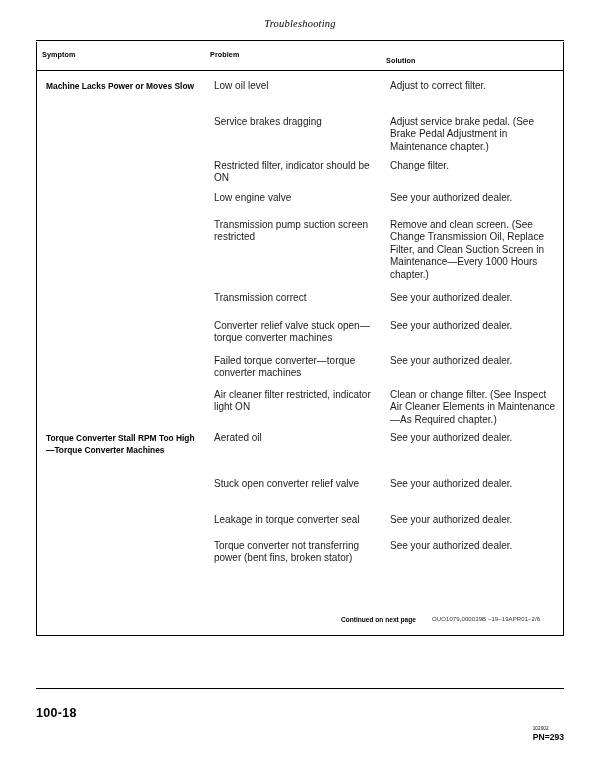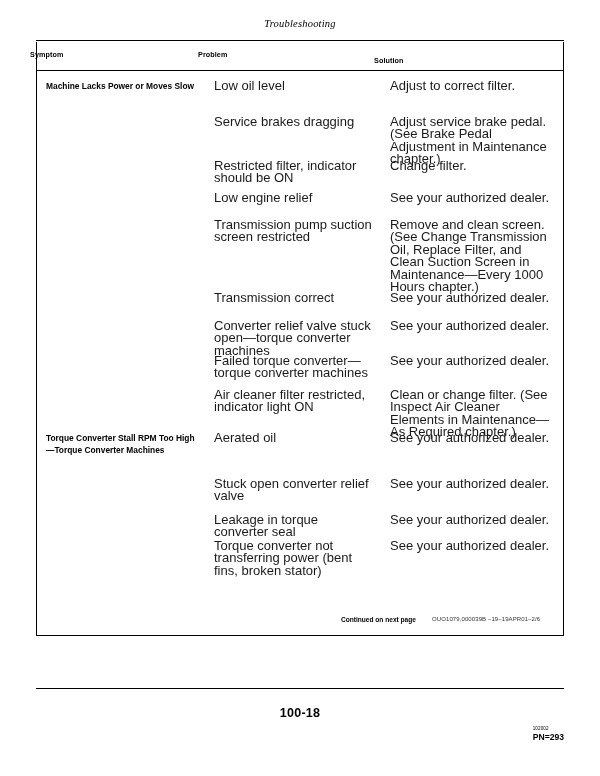--- a/index.html
+++ b/index.html
@@ -65,21 +65,21 @@
     height: 1px;
     background: #000;
   }
   
   .col-symptom { left: 0px; width: 168px; }
   .col-problem { left: 168px; width: 176px; }
   .col-solution { left: 344px; width: 184px; }
 
   .table-head {
     position: absolute;
-    left: 20px;
+    left: 32px;
     top: 50px;
     width: 516px;
     height: 20px;
     padding-left: 28px;
   }
   .table-head .cell {
     position: absolute;
     top: 0;
     font-size: 7.2px;
     font-weight: bold;
@@ -98,21 +98,21 @@
   .row {
     position: relative;
     width: 528px;
   }
   .row .cell {
     position: absolute;
     top: 0;
     box-sizing: border-box;
     padding-left: 10px;
     padding-right: 8px;
-    font-size: 13px;
+    font-size: 10px;
     line-height: 12.4px;
     color: #1a1a1a;
   }
   .row .cell.symptom {
     font-weight: bold;
     font-size: 8.4px;
     color: #000;
   }
 
   
@@ -146,21 +146,20 @@
     left: 36px;
     top: 688px;
     width: 528px;
     height: 1px;
   }
   .page-number {
     position: absolute;
     left: 36px;
     top: 706px;
     width: 528px;
-    text-align: center;
     font-size: 12.5px;
     font-weight: bold;
     letter-spacing: 0.3px;
   }
   .page-code {
     position: absolute;
     right: 36px;
     top: 726px;
     text-align: left;
     font-size: 8.6px;
@@ -203,21 +202,21 @@
       </div>
       <div class="row" style="position: absolute; left: 0px; top: 44px;">
         <div class="cell col-problem">Service brakes dragging</div>
         <div class="cell col-solution">Adjust service brake pedal. (See Brake Pedal Adjustment in Maintenance chapter.)</div>
       </div>
       <div class="row" style="position: absolute; left: 0px; top: 88px;">
         <div class="cell col-problem">Restricted filter, indicator should be ON</div>
         <div class="cell col-solution">Change filter.</div>
       </div>
       <div class="row" style="position: absolute; left: 0px; top: 120px;">
-        <div class="cell col-problem">Low engine relief</div>
+        <div class="cell col-problem">Low engine valve</div>
         <div class="cell col-solution">See your authorized dealer.</div>
       </div>
       <div class="row" style="position: absolute; left: 0px; top: 147px;">
         <div class="cell col-problem">Transmission pump suction screen restricted</div>
         <div class="cell col-solution">Remove and clean screen. (See Change Transmission Oil, Replace Filter, and Clean Suction Screen in Maintenance—Every 1000 Hours chapter.)</div>
       </div>
       <div class="row" style="position: absolute; left: 0px; top: 220px;">
         <div class="cell col-problem">Transmission correct</div>
         <div class="cell col-solution">See your authorized dealer.</div>
       </div>

